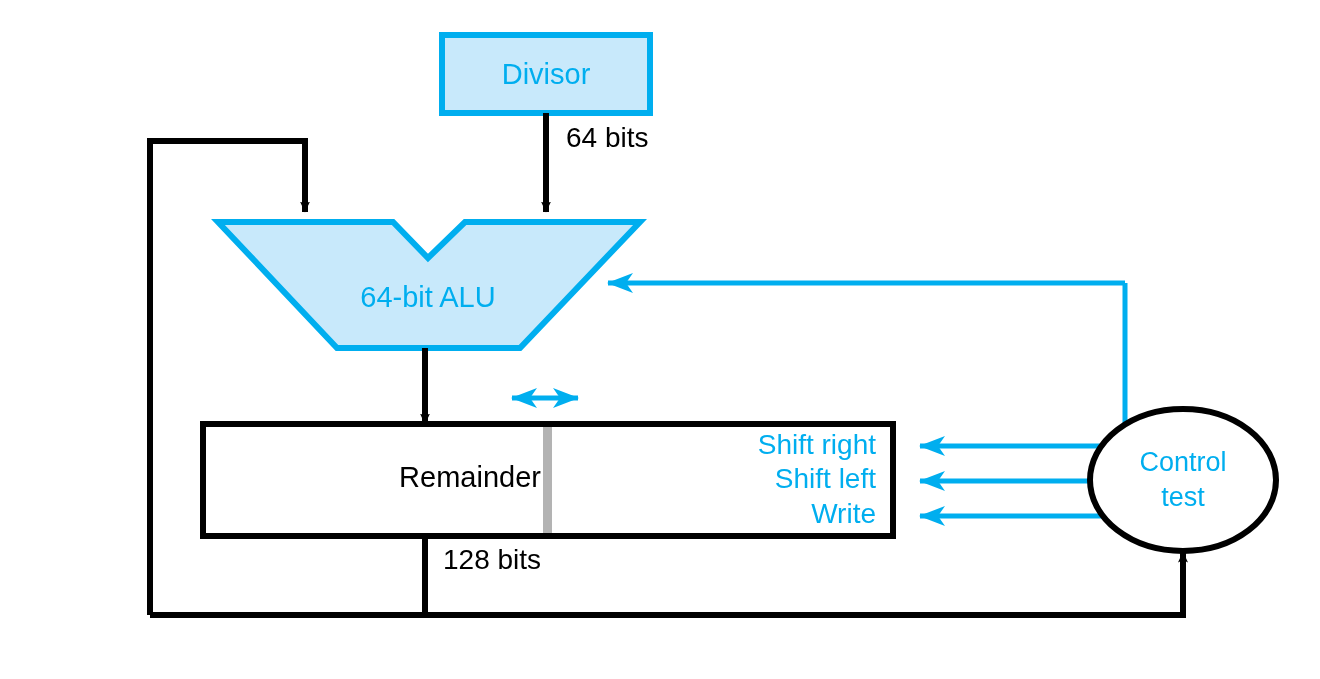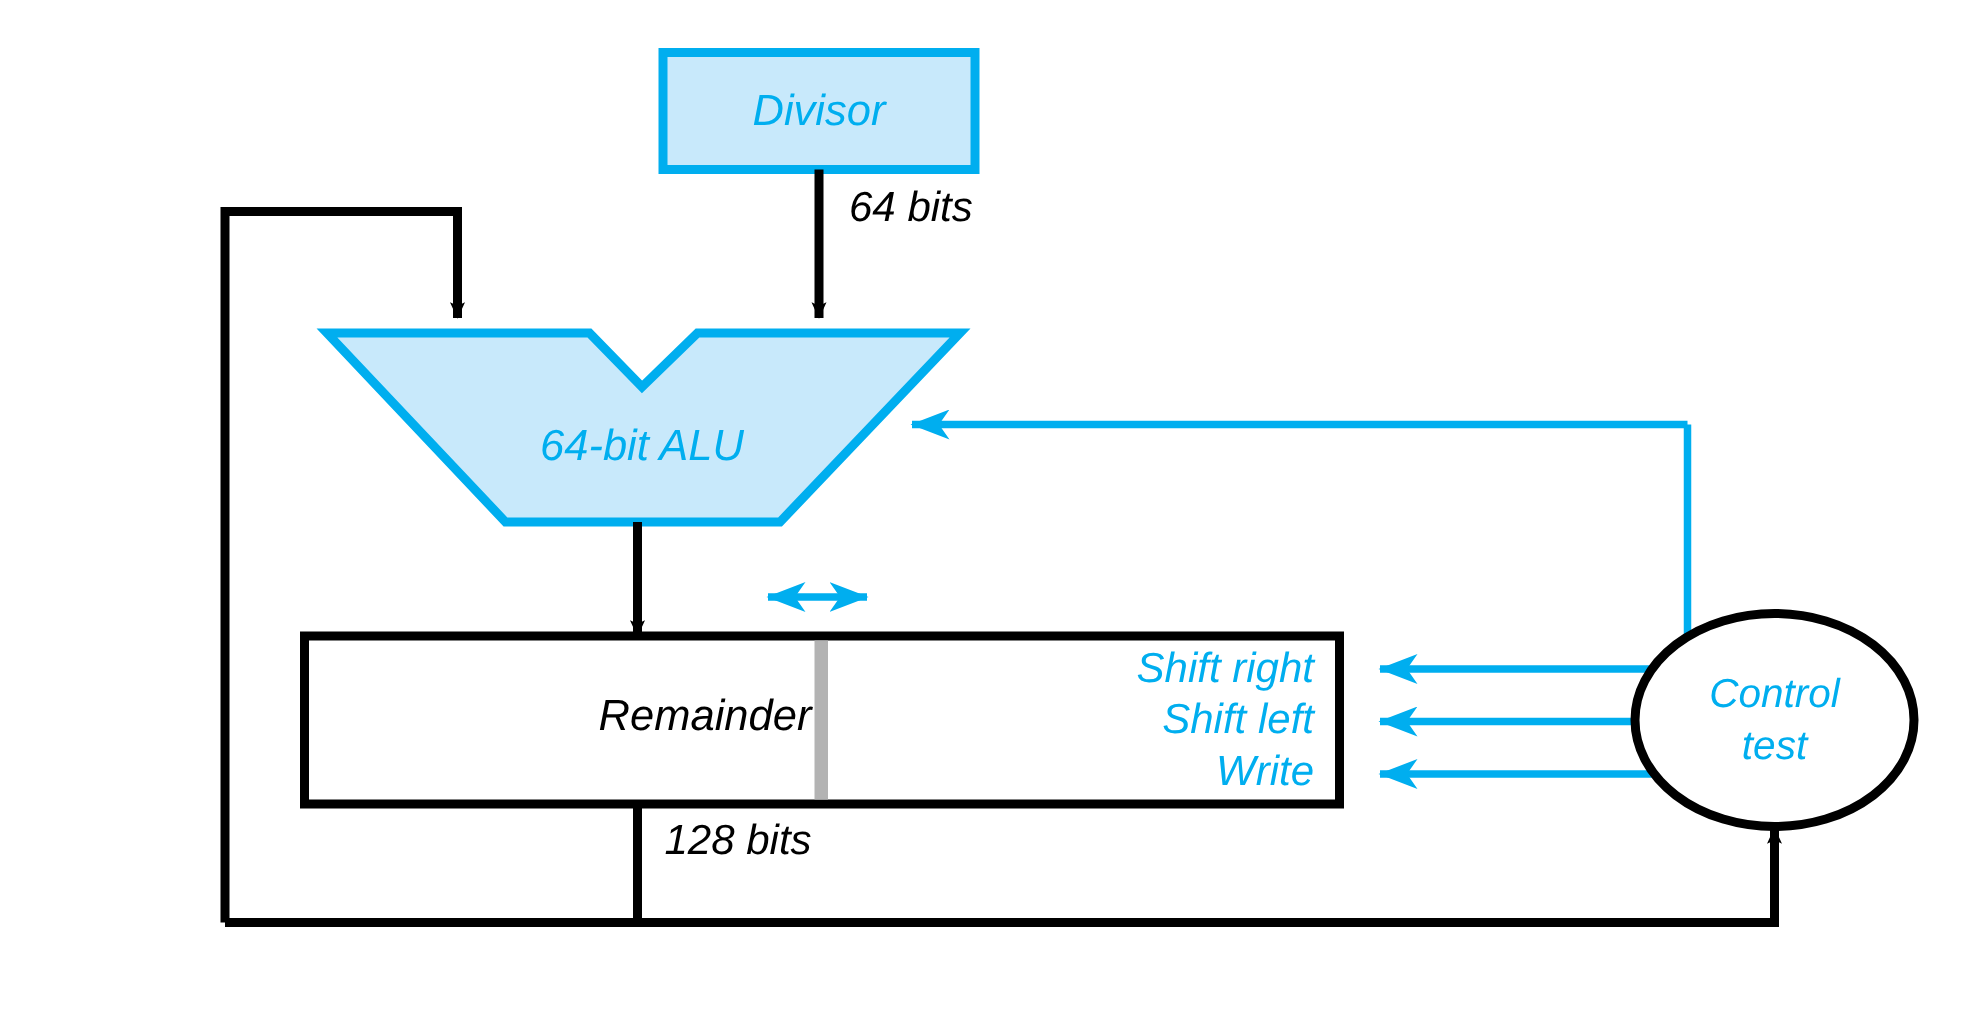--- a/index.html
+++ b/index.html
@@ -10,21 +10,20 @@
   }
   body {
     font-family: "Liberation Sans", sans-serif;
   }
   #diagram-root {
     position: relative;
     width: 1320px;
     height: 679px;
     background: #ffffff;
     overflow: hidden;
-    font-style: italic;
   }
   #diagram-svg {
     position: absolute;
     top: 0;
     left: 0;
     width: 1320px;
     height: 679px;
     display: block;
   }
   .lbl {

